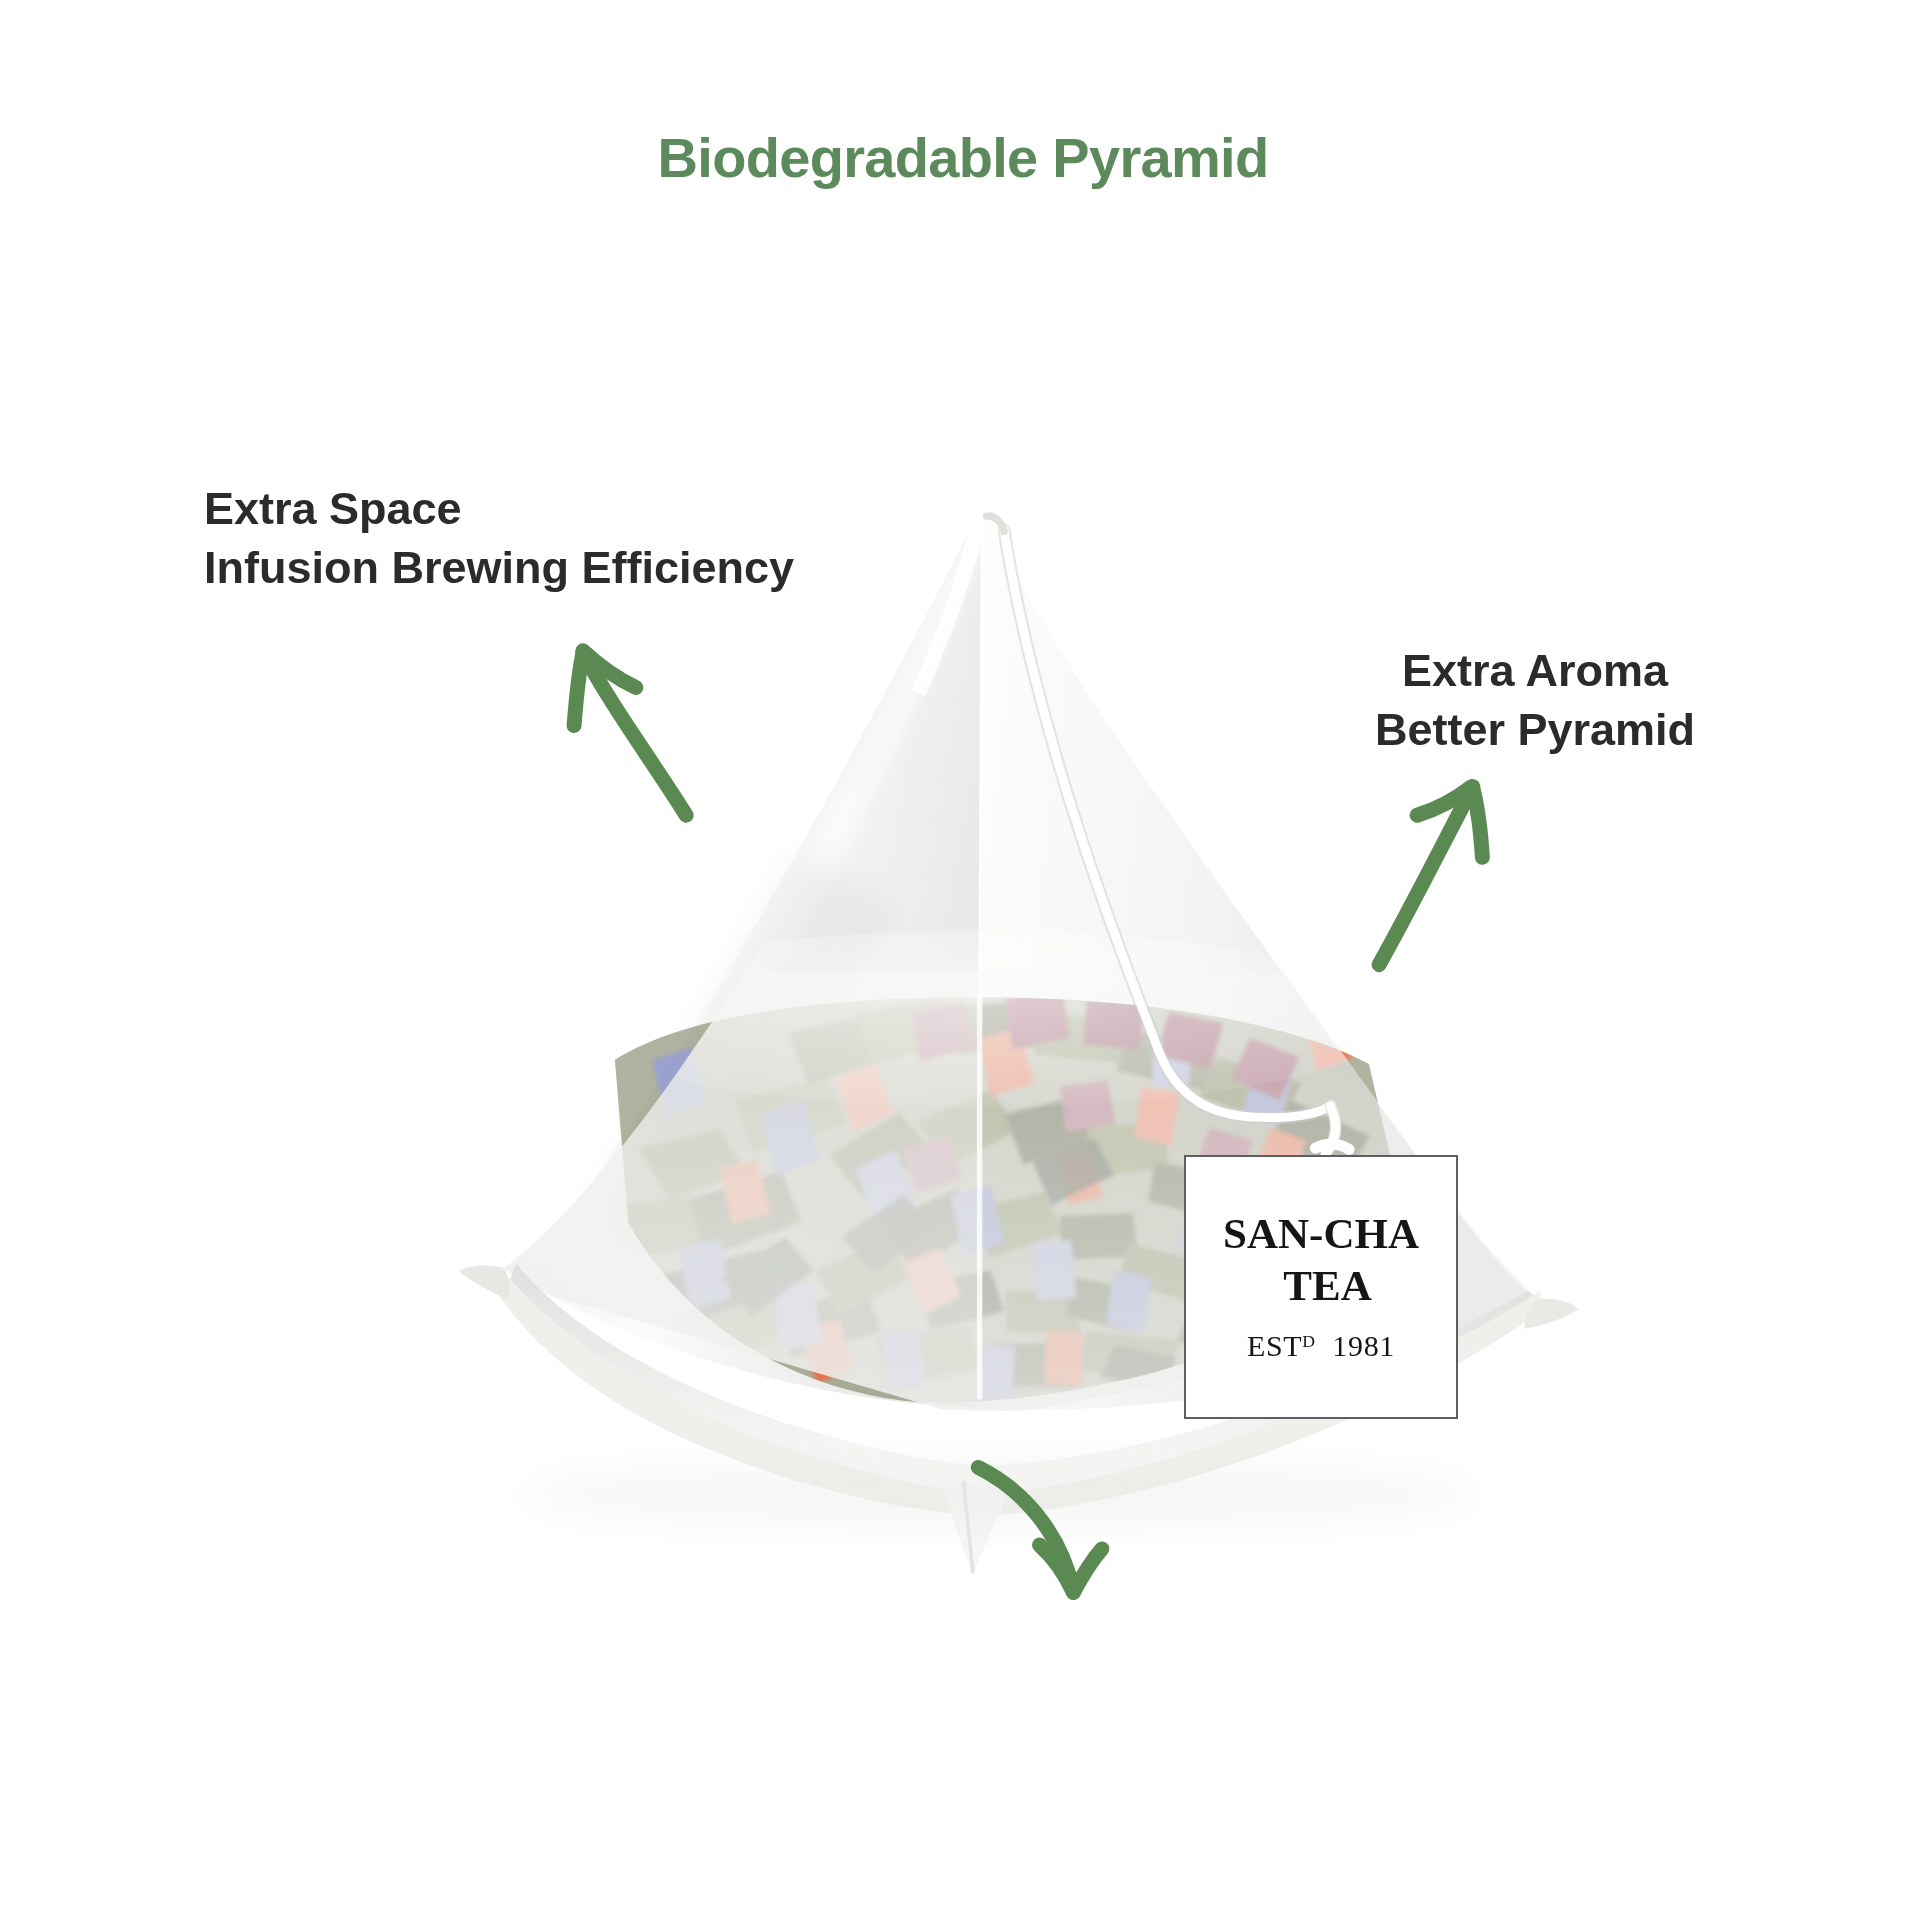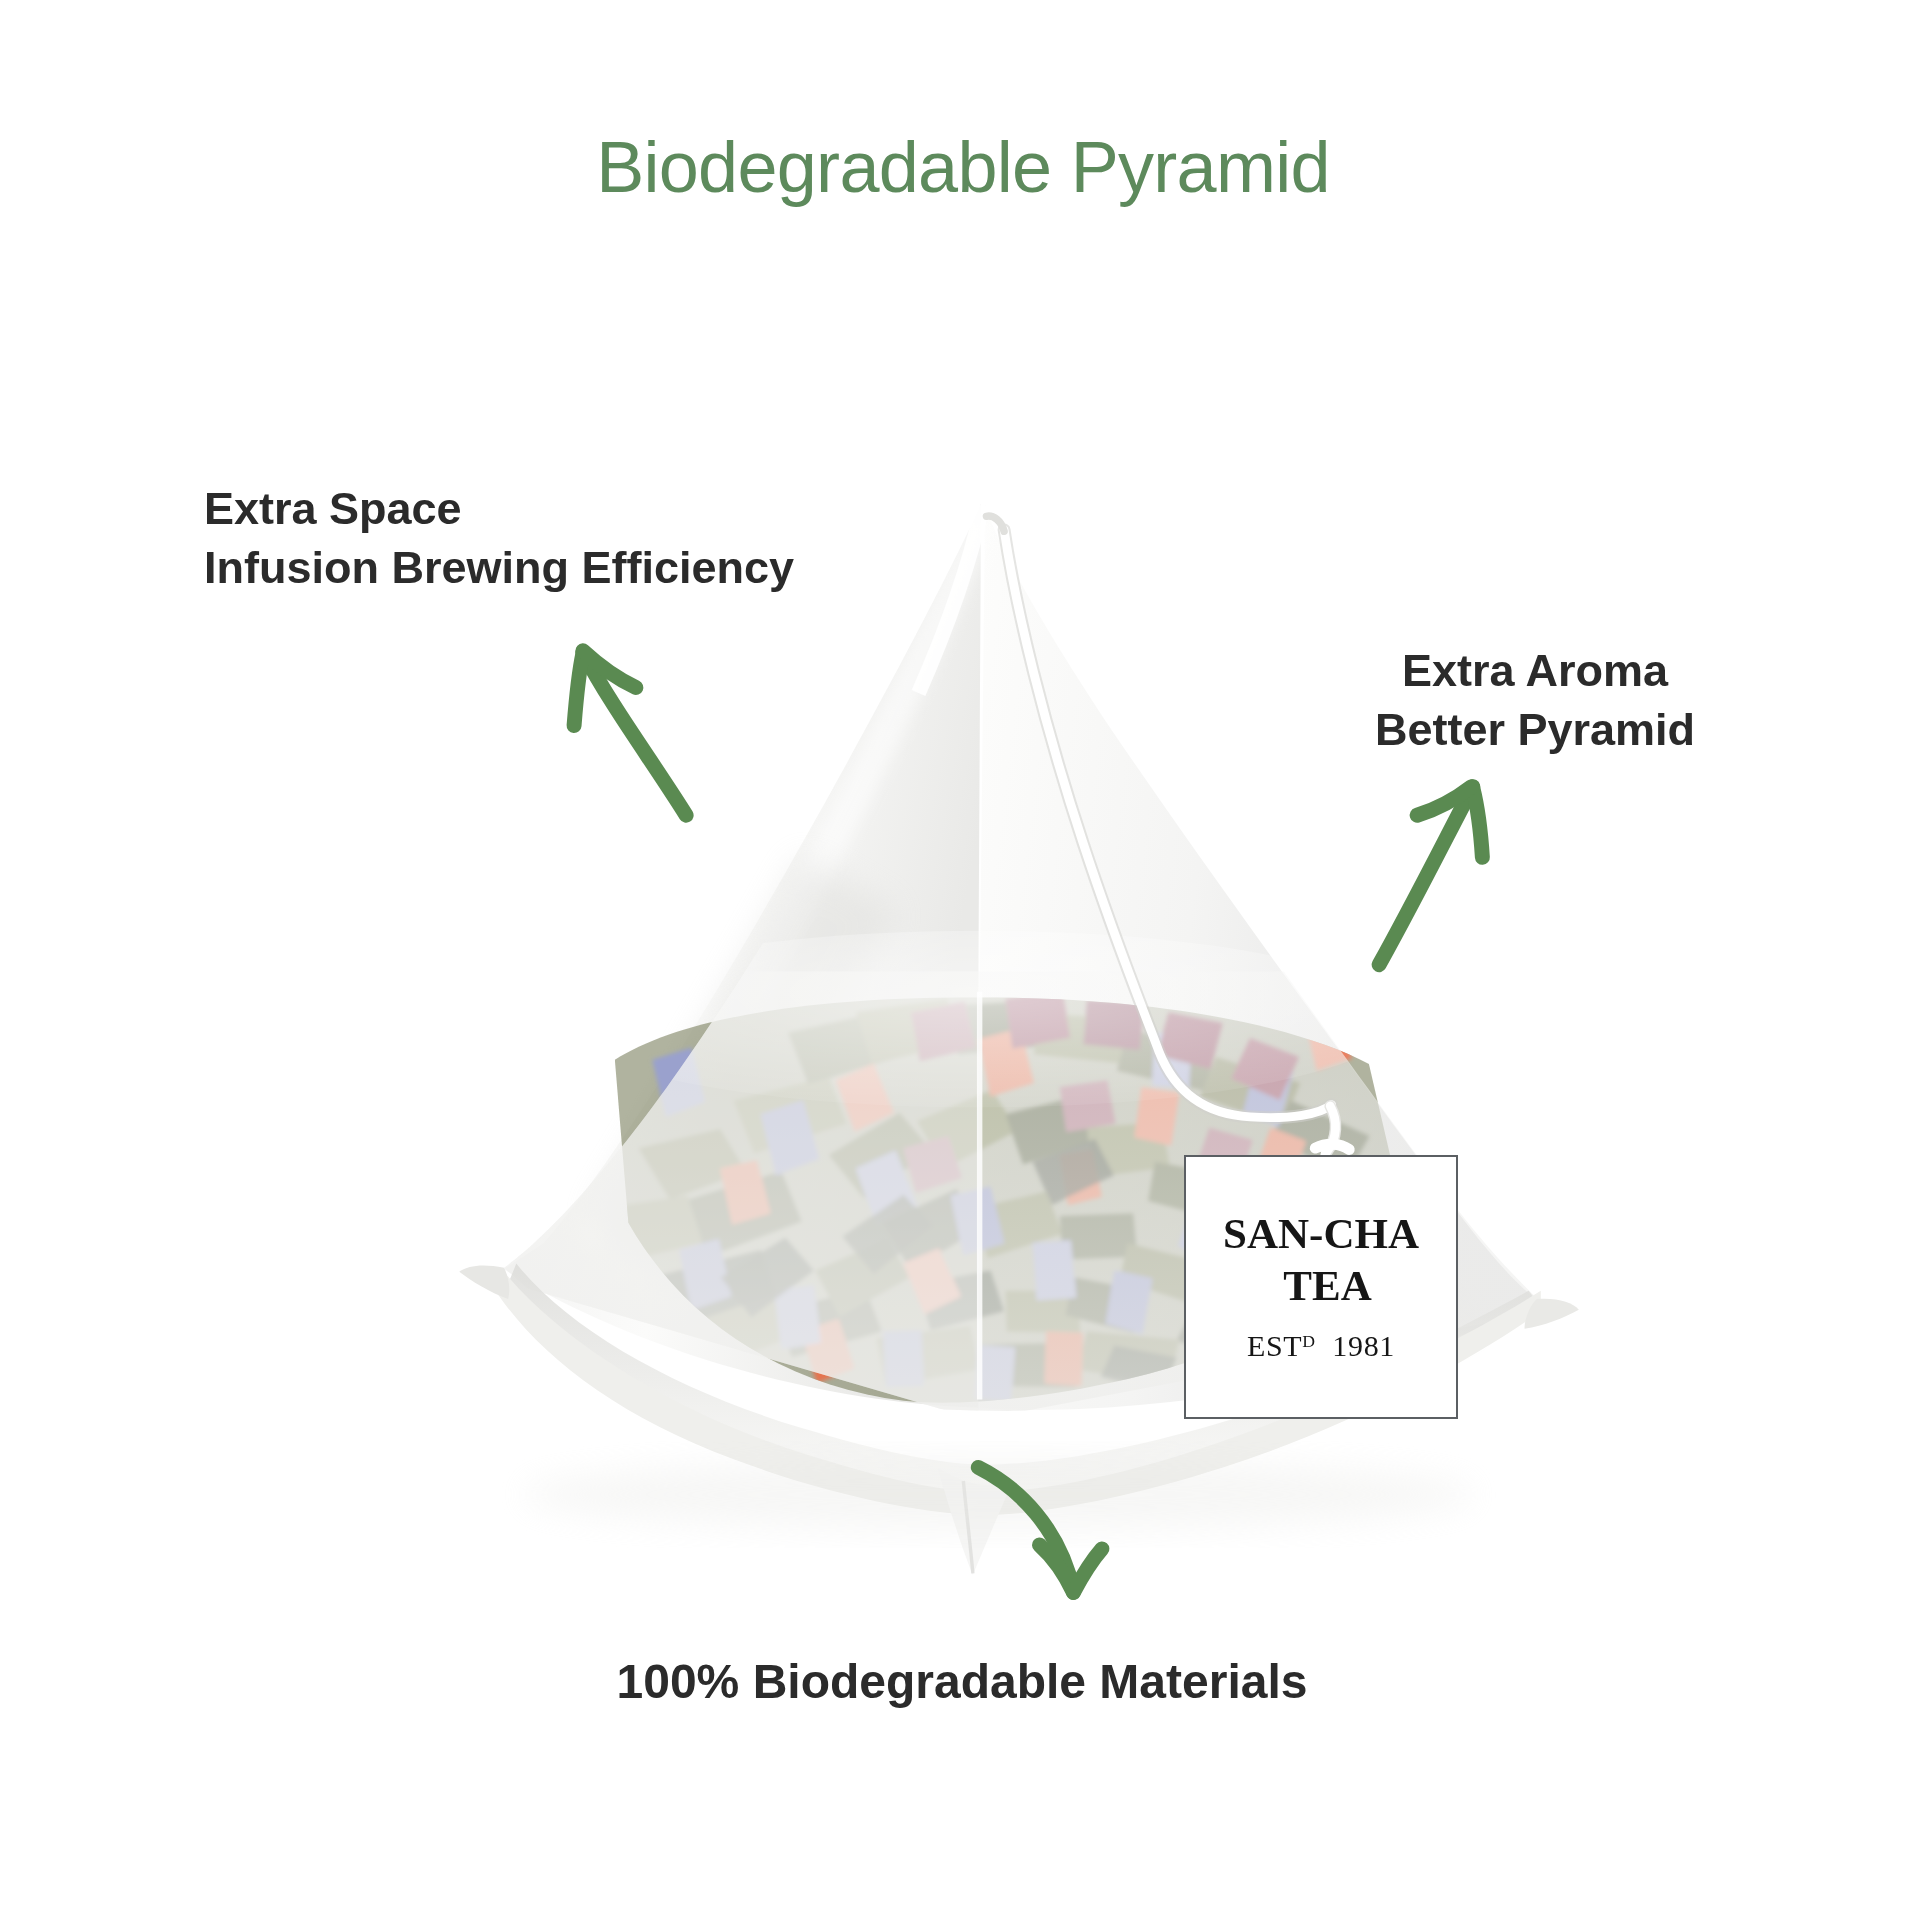--- a/index.html
+++ b/index.html
@@ -19,22 +19,22 @@
 
   
   #title {
     position: absolute;
     left: 0;
     top: 124px;
     width: 1926px;
     text-align: center;
     color: #5d8a5c;
     font-family: "Liberation Sans", sans-serif;
-    font-weight: normal;
-    font-size: 72px;
+    font-weight: bold;
+    font-size: 56px;
     line-height: 1.22;
     letter-spacing: -0.7px;
   }
   #title .line { display: block; }
 
   
   .callout {
     position: absolute;
     color: #2b2b2b;
     font-family: "Liberation Sans", sans-serif;
@@ -421,18 +421,15 @@
   <div class="callout" id="callout-left">
     <span class="line">Extra Space</span>
     <span class="line">Infusion Brewing Efficiency</span>
   </div>
 
   <div class="callout" id="callout-right">
     <span class="line">Extra Aroma</span>
     <span class="line">Better Pyramid</span>
   </div>
 
-  <div class="callout" id="callout-bottom">
-    <span class="line">100% Biodegradable Materials</span>
-  </div>
 
 </div>
 
 
 </body></html>

